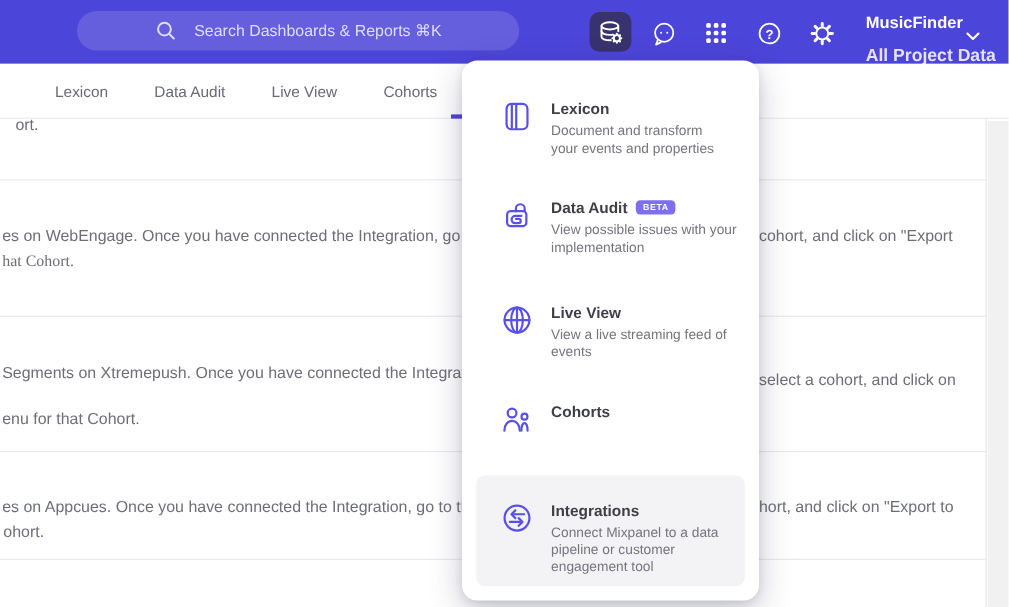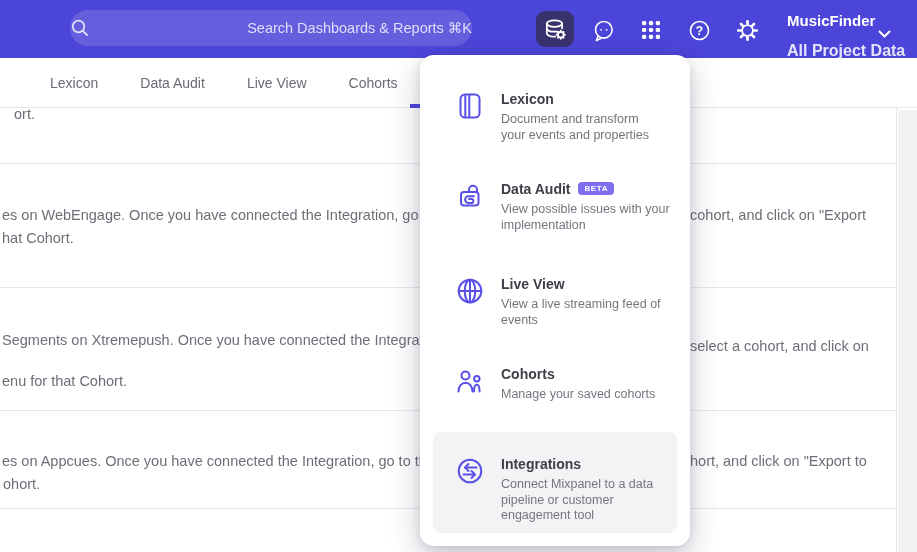--- a/index.html
+++ b/index.html
@@ -9,21 +9,21 @@
     --highlight_bg:#f3f3f5; --side_strip:#f1f1f2;
   }
   *{box-sizing:border-box;margin:0;padding:0;}
   html,body{width:917px;height:552px;overflow:hidden;background:#fff;
     font-family:"Liberation Sans", sans-serif;}
   .stage{position:relative;width:917px;height:552px;overflow:hidden;}
 
   
   .header{position:absolute;left:0;top:0;width:917px;height:58px;background:var(--header_bg);}
   .search-pill{position:absolute;left:70px;top:10px;width:402px;height:36px;border-radius:18px;
-    background:rgba(255,255,255,0.14);display:flex;align-items:center;justify-content:space-between;gap:16px;
+    background:rgba(255,255,255,0.14);display:flex;align-items:center;justify-content:center;gap:16px;
     color:#dfdffb;font-size:14.5px;cursor:text;}
   .hdr-sq{position:absolute;top:11px;width:38px;height:36px;border-radius:9px;
     background:var(--header_active_bg);display:flex;align-items:center;justify-content:center;}
   .hdr-ic{position:absolute;top:18px;width:24px;height:24px;display:flex;align-items:center;justify-content:center;}
   .account{position:absolute;left:787px;top:12px;color:#fff;line-height:1.2;}
   .account .nm{font-size:15px;font-weight:bold;}
   .account .sub{font-size:16px;font-weight:bold;opacity:.85;margin-top:11px;}
   .chev{position:absolute;left:878px;top:25px;}
 
   
@@ -159,21 +159,21 @@
 
   <div class="divider" style="top:163px;"></div>
   <div class="divider" style="top:287px;"></div>
   <div class="divider" style="top:410px;"></div>
   <div class="divider" style="top:508px;"></div>
 
   <span class="rowtxt" style="left:14px;top:103px;">ort.</span>
 
   <span class="rowtxt" style="left:2px;top:204px;">es on WebEngage. Once you have connected the Integration, go to the</span>
   <span class="rowtxt" style="left:690px;top:204px;">cohort, and click on "Export</span>
-  <span class="rowtxt" style="left:2px;top:227px;">hat Cohort.</span>
+  <span class="rowtxt" style="left:2px;top:227px;font-family:Liberation Serif, serif;">hat Cohort.</span>
 
   <span class="rowtxt" style="left:2px;top:329px;">Segments on Xtremepush. Once you have connected the Integration, </span>
   <span class="rowtxt" style="left:690px;top:335px;">select a cohort, and click on</span>
   <span class="rowtxt" style="left:2px;top:370px;">enu for that Cohort.</span>
 
   <span class="rowtxt" style="left:2px;top:450px;">es on Appcues. Once you have connected the Integration, go to the M</span>
   <span class="rowtxt" style="left:690px;top:450px;">hort, and click on "Export to</span>
   <span class="rowtxt" style="left:3px;top:473px;">ohort.</span>
 
   <div class="dropdown">
@@ -223,21 +223,20 @@
 
     <div class="mi" style="top:311px;">
       <svg class="ticon" viewBox="0 0 30 30" fill="none" stroke="#5950e8" stroke-width="2" stroke-linecap="round">
         <circle cx="10.5" cy="9.5" r="4"></circle>
         <path d="M3.5 25.5 c0-5.5 3.2-8.8 7-8.8 s7 3.3 7 8.8"></path>
         <circle cx="21.8" cy="12.8" r="2.7"></circle>
         <path d="M19 25.5 c0-4.3 1.3-6.8 2.8-6.8 s2.8 2.5 2.8 6.8"></path>
       </svg>
       <div>
         <div class="mi-title">Cohorts</div>
-        <div class="mi-desc">Manage your saved cohorts</div>
       </div>
     </div>
 
     <div class="mi-hl">
       <div class="inner">
         <svg class="ticon" style="width:30px;height:30px;flex:0 0 30px;" viewBox="0 0 30 30" fill="none" stroke="#5950e8" stroke-width="2" stroke-linecap="round" stroke-linejoin="round">
           <circle cx="15" cy="15" r="11.3"></circle>
           <path d="M21.5 11.5 H10.5"></path>
           <path d="M13.5 8 L10 11.5 L13.5 15"></path>
           <path d="M8.5 18.5 H19.5"></path>

